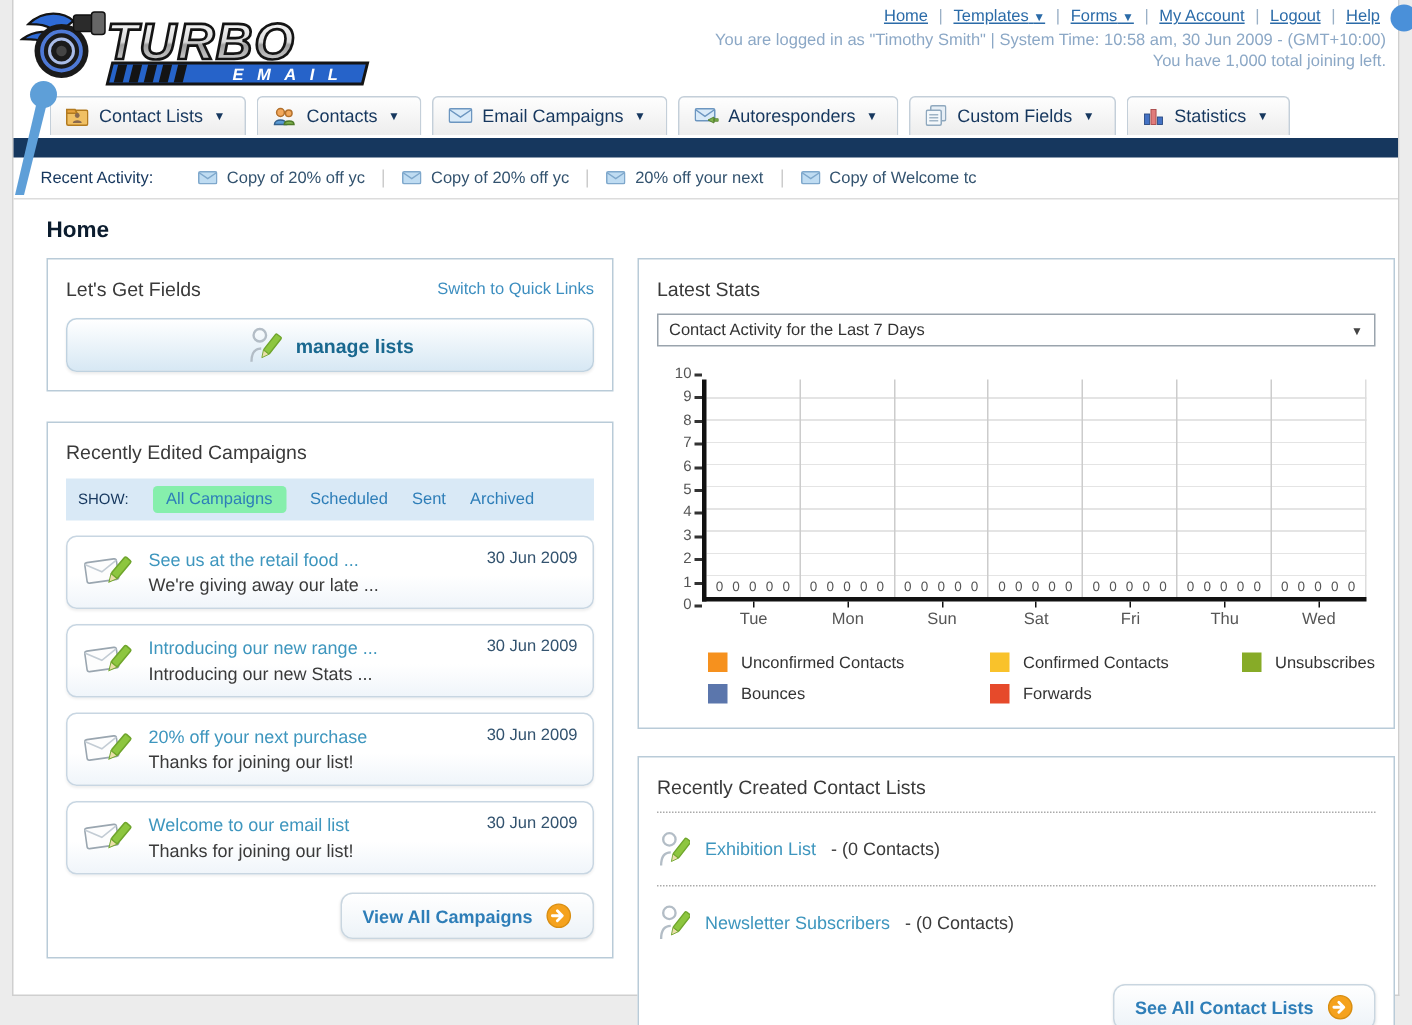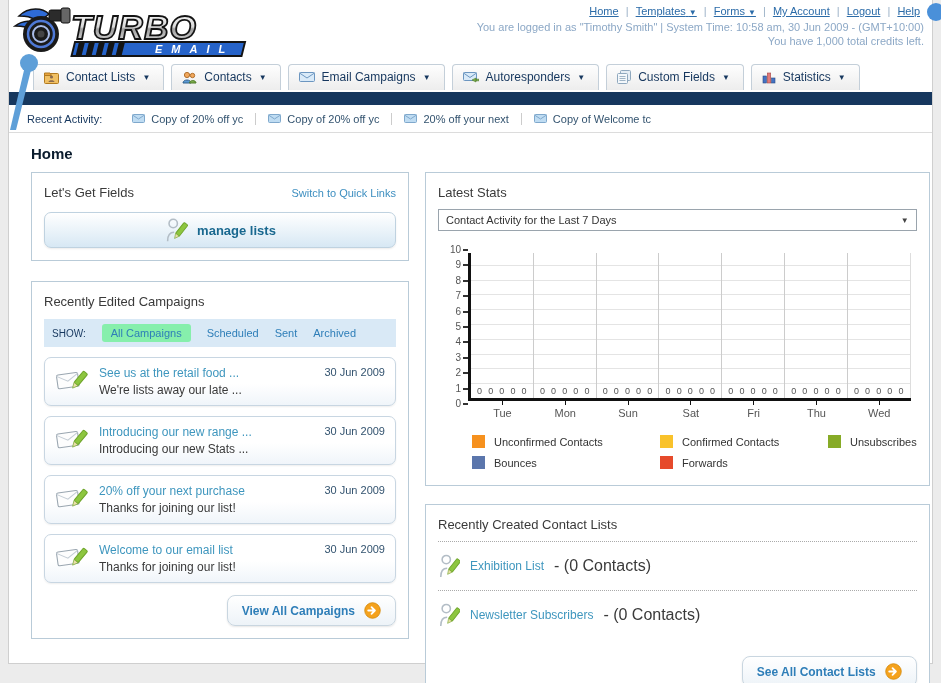--- a/index.html
+++ b/index.html
@@ -98,21 +98,21 @@
   .legend { margin:16px 0 4px 34px; display:grid; grid-template-columns:188px 168px 1fr;
     row-gap:8px; }
   .legend-item { display:flex; align-items:center; gap:9px; font-size:11px; color:#333; }
   .swatch { width:13px; height:13px; flex:none; }
 
   
   .panel-lists { margin-top:18px; }
   .dotted { border-top:1px dotted #AAA; margin:9px 0; }
   .list-item { display:flex; align-items:center; gap:10px; padding:2px 0; }
   .list-name { font-size:12px; color:#3E96BE; cursor:pointer; }
-  .list-count { font-size:16px; color:#3A3A3A; }
+  .list-count { font-size:12px; color:#3A3A3A; }
   .lists-btn-row { text-align:right; margin-top:26px; }
 </style>
 </head>
 <body>
 
 <div class="page">
 
   <div class="header">
     <svg class="logo" width="258" height="58" viewBox="0 0 258 58">
       <defs>
@@ -155,21 +155,21 @@
     <div class="top-right">
       <div class="navlinks">
         <a>Home</a> |
         <a><span>Templates</span> <span class="chev">▼</span></a> |
         <a><span>Forms</span> <span class="chev">▼</span></a> |
         <a>My Account</a> |
         <a>Logout</a> |
         <a>Help</a>
       </div>
       <div class="loginline">You are logged in as "Timothy Smith" | System Time: 10:58 am, 30 Jun 2009 - (GMT+10:00)</div>
-      <div class="creditline">You have 1,000 total credits left.</div>
+      <div class="creditline">You have 1,000 total joining left.</div>
     </div>
     <div class="help-balloon"></div>
   </div>
 
   <div class="tabs">
     <div class="tab">
       <svg width="15" height="13" viewBox="0 0 15 13">
         <rect x="0.5" y="2.5" width="14" height="10" rx="1" fill="#F0C064" stroke="#B27A1F"></rect>
         <path d="M0.5 4.5 L0.5 2 L6 2 L7.5 4.5 Z" fill="#E8A33D" stroke="#B27A1F"></path>
         <circle cx="7.5" cy="6" r="1.6" fill="#8A6A4F"></circle>
@@ -300,21 +300,21 @@
                 <rect x="2" y="7" width="20" height="13" rx="1.5" fill="#FDFDFD" stroke="#9AA6B0"></rect>
                 <path d="M2 8 L12 14 L22 8" fill="none" stroke="#C3CCD4"></path>
               </g>
             <g transform="rotate(40 23 13)">
                 <rect x="20.5" y="4" width="5" height="14" rx="1" fill="#8DC63F" stroke="#6FA52C"></rect>
                 <polygon points="20.5,18 25.5,18 23,23" fill="#EADFA9" stroke="#6FA52C" stroke-width="0.6"></polygon>
               </g>
           </svg>
           <div class="camp-text">
             <div class="camp-title">See us at the retail food ...</div>
-            <div class="camp-sub">We're lists away our late ...</div>
+            <div class="camp-sub">We're giving away our late ...</div>
           </div>
           <div class="camp-date">30 Jun 2009</div>
         </div>
 
         <div class="camp-item">
           <svg width="34" height="28" viewBox="0 0 32 26">
             <g transform="rotate(-8 13 13)">
                 <rect x="2" y="7" width="20" height="13" rx="1.5" fill="#FDFDFD" stroke="#9AA6B0"></rect>
                 <path d="M2 8 L12 14 L22 8" fill="none" stroke="#C3CCD4"></path>
               </g>

